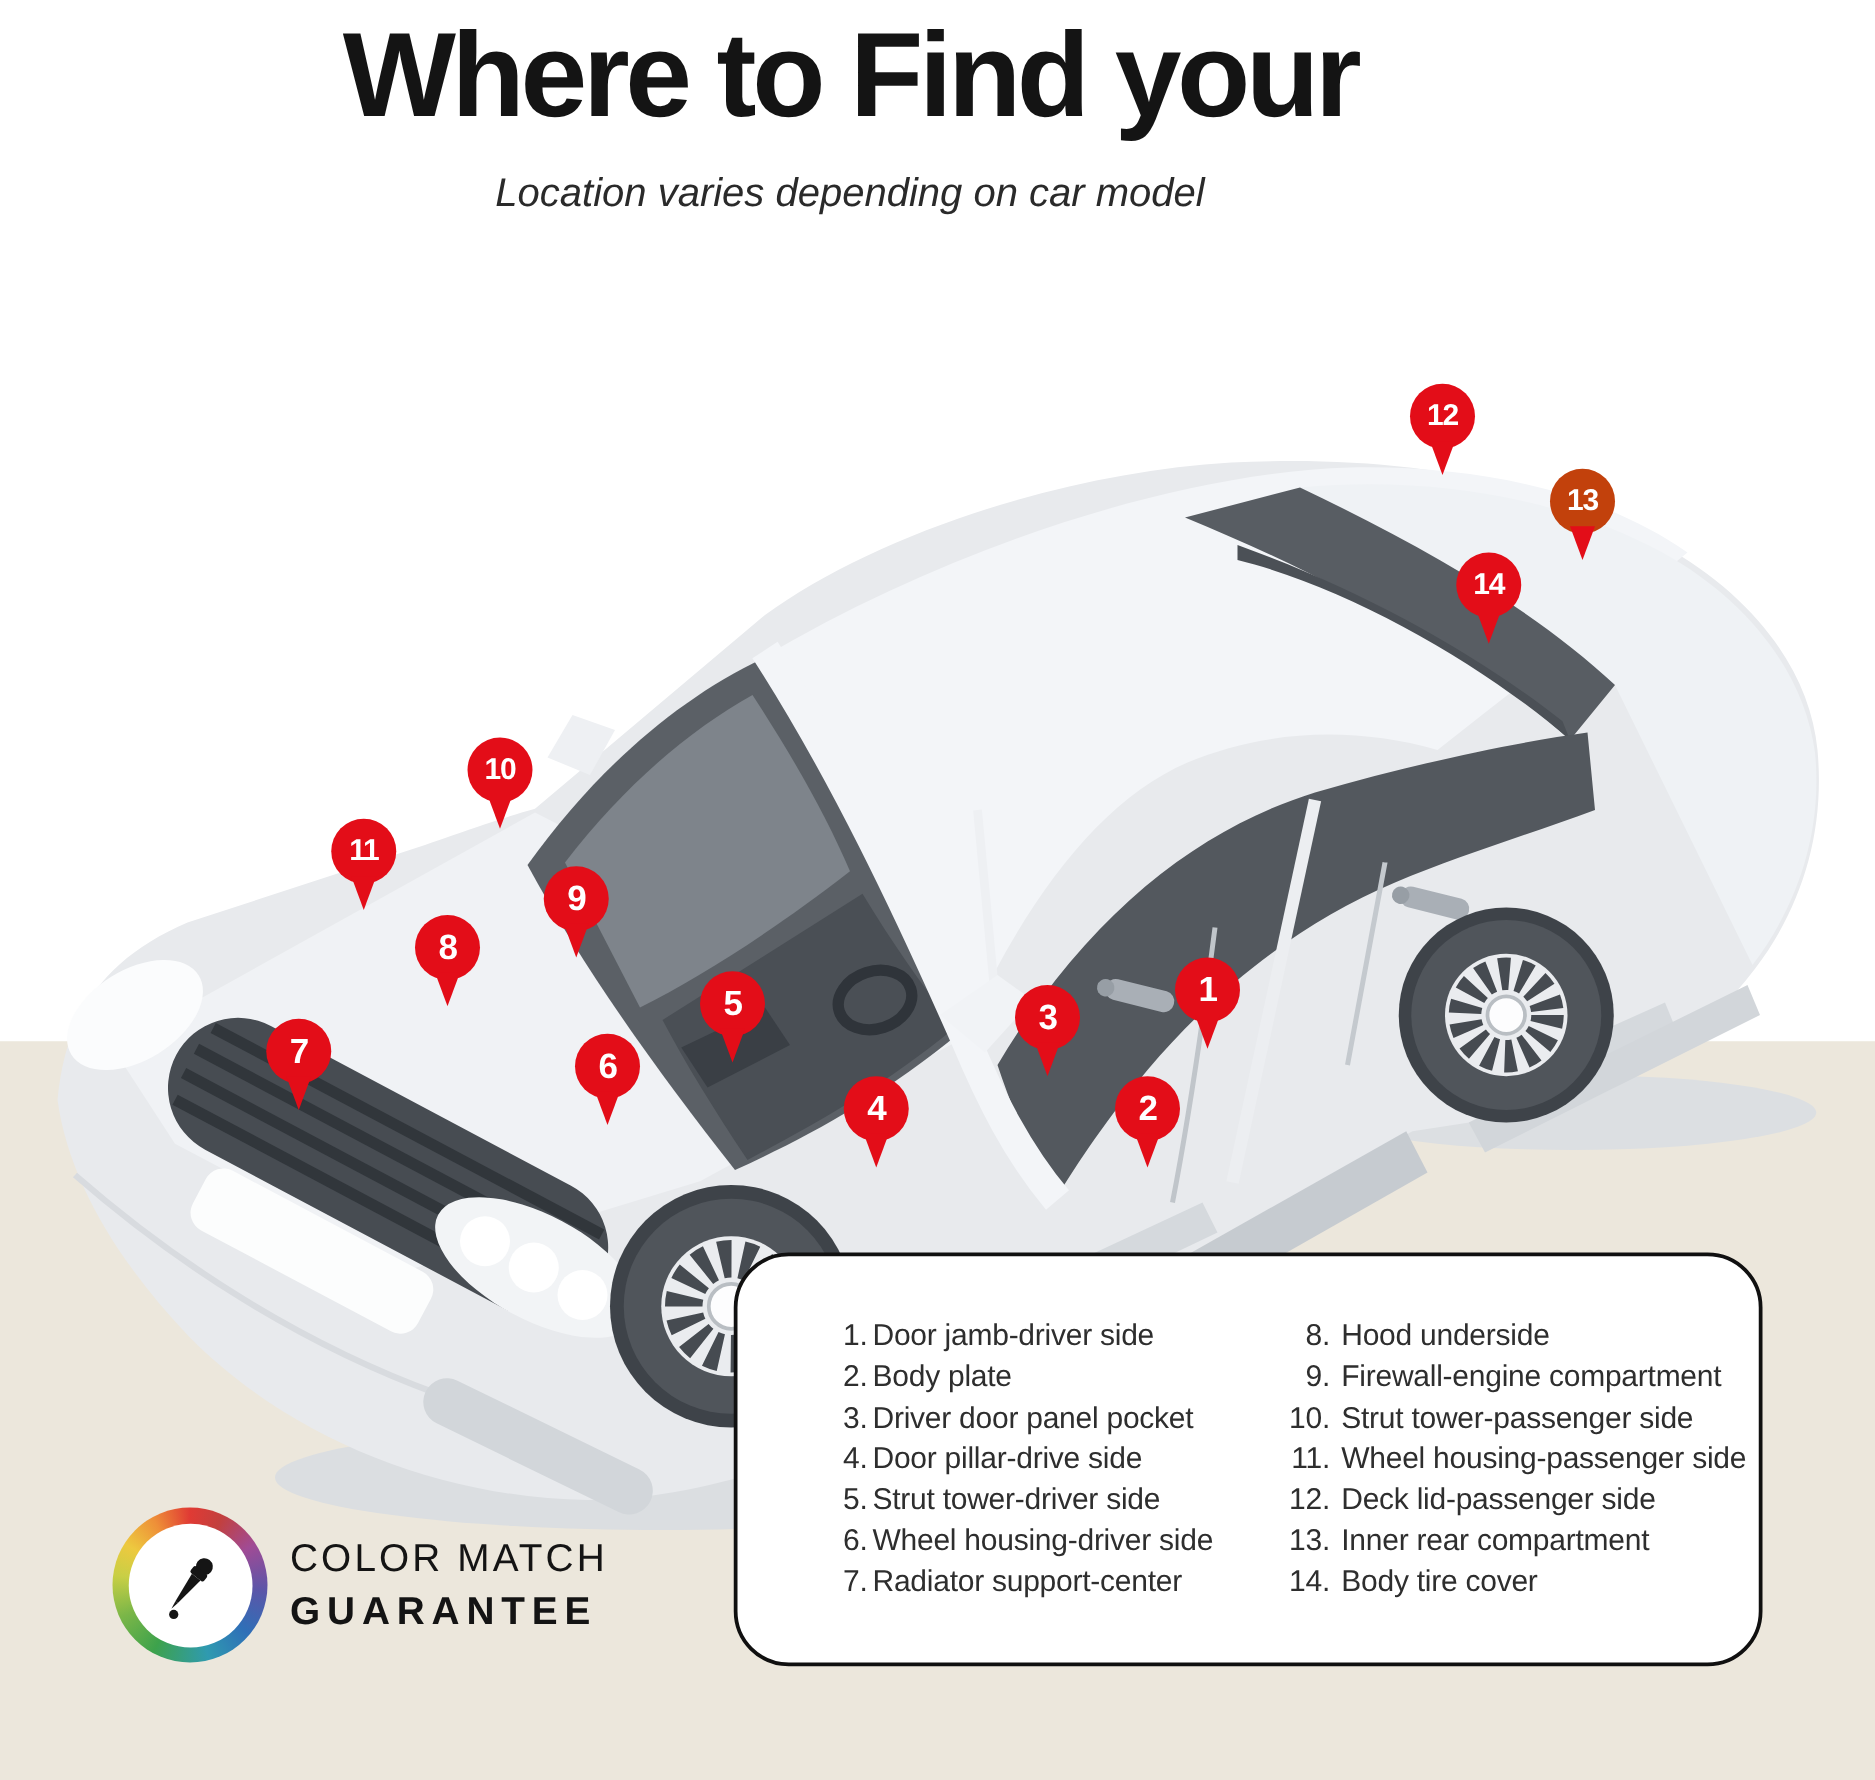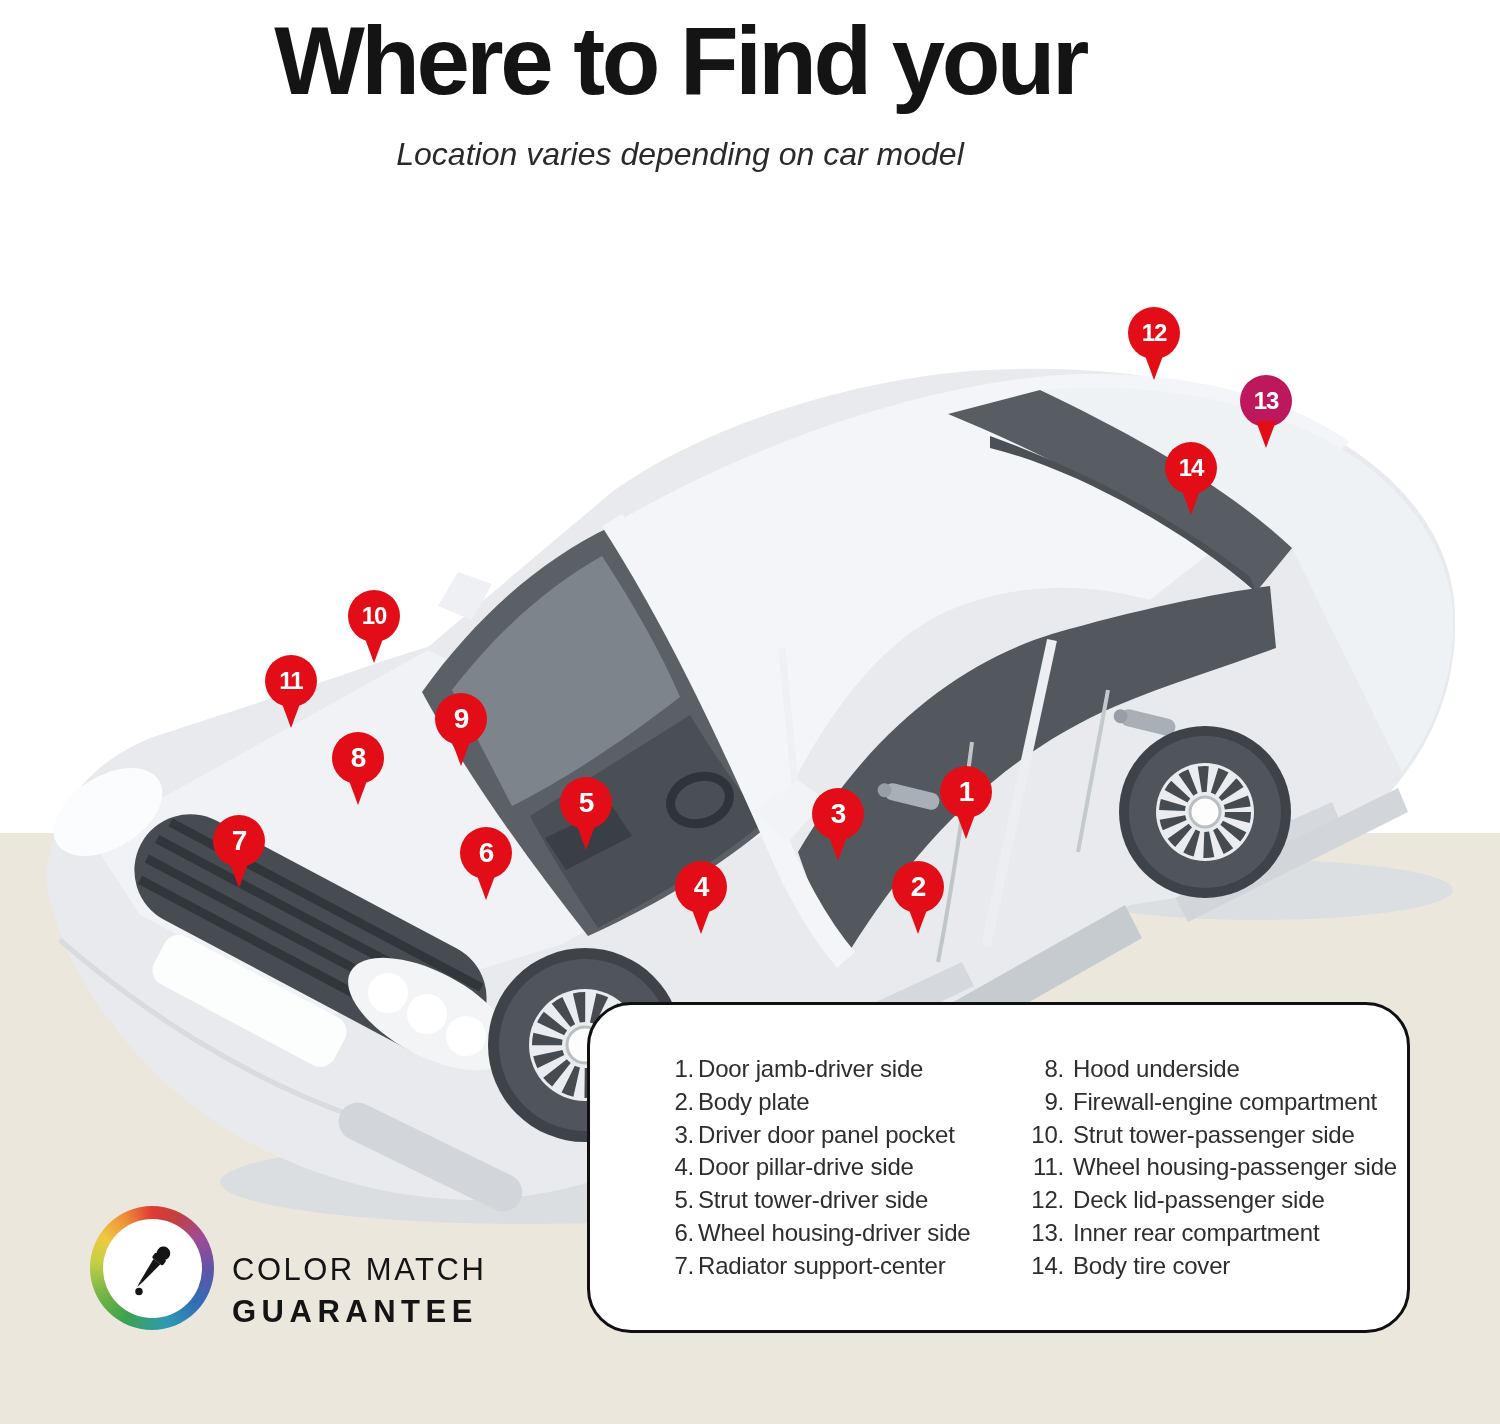--- a/index.html
+++ b/index.html
@@ -48,21 +48,21 @@
   .legend-col{display:flex;flex-direction:column;}
   .legend-col.c1{width:352px;flex:none;}
   .legend-col.c2{flex:1;}
   .legend-row{display:flex;align-items:baseline;height:32.8px;font-size:24px;color:#2e2e2e;letter-spacing:-0.2px;white-space:nowrap;}
   .legend-row .num{text-align:right;flex:none;}
   .c1 .num{width:28px;}
   .c2 .num{width:46px;}
   .c1 .lbl{margin-left:4px;}
   .c2 .lbl{margin-left:9px;}
   
-  .badge{position:absolute;left:90px;top:1206px;z-index:40;display:flex;align-items:flex-end;}
+  .badge{position:absolute;left:90px;top:1206px;z-index:40;display:flex;align-items:center;}
   .badge-ring{
     width:124px;height:124px;border-radius:50%;
     background:conic-gradient(from 0deg,
       #e03a34, #c2403e 7%, #a04b95 16%, #5c55a8 26%, #2f6fb7 36%,
       #2f9ab0 46%, #3da24c 58%, #7ab648 68%, #c8cf45 77%, #edc93f 84%,
       #ee8f38 92%, #e03a34 100%);
     display:flex;align-items:center;justify-content:center;flex:none;
   }
   .badge-inner{
     width:99px;height:99px;border-radius:50%;background:#ffffff;
@@ -217,30 +217,30 @@
     </div>
     <div class="pin" style="left: 213px; top: 815px; background: rgb(227, 13, 24);">
       <span>7</span>
     </div>
     <div class="pin" style="left: 332px; top: 732px; background: rgb(227, 13, 24);">
       <span>8</span>
     </div>
     <div class="pin" style="left: 435px; top: 693px; background: rgb(227, 13, 24);">
       <span>9</span>
     </div>
-    <div class="pin two" style="left: 348px; top: 590px; background: rgb(227, 13, 24);">
+    <div class="pin two" style="left: 374px; top: 590px; background: rgb(227, 13, 24);">
       <span>10</span>
     </div>
     <div class="pin two" style="left: 265px; top: 655px; background: rgb(227, 13, 24);">
       <span>11</span>
     </div>
     <div class="pin two" style="left: 1128px; top: 307px; background: rgb(227, 13, 24);">
       <span>12</span>
     </div>
-    <div class="pin two" style="left: 1240px; top: 375px; background: #be185d;">
+    <div class="pin two" style="left: 1240px; top: 375px; background: #c2410c;">
       <span>13</span>
     </div>
     <div class="pin two" style="left: 1165px; top: 442px; background: rgb(227, 13, 24); text-align: center;">
       <span>14</span>
     </div>
   </div>
 
 <div class="legend">
   <div class="legend-col c1" id="legend-col-0">
       <div class="legend-row">

